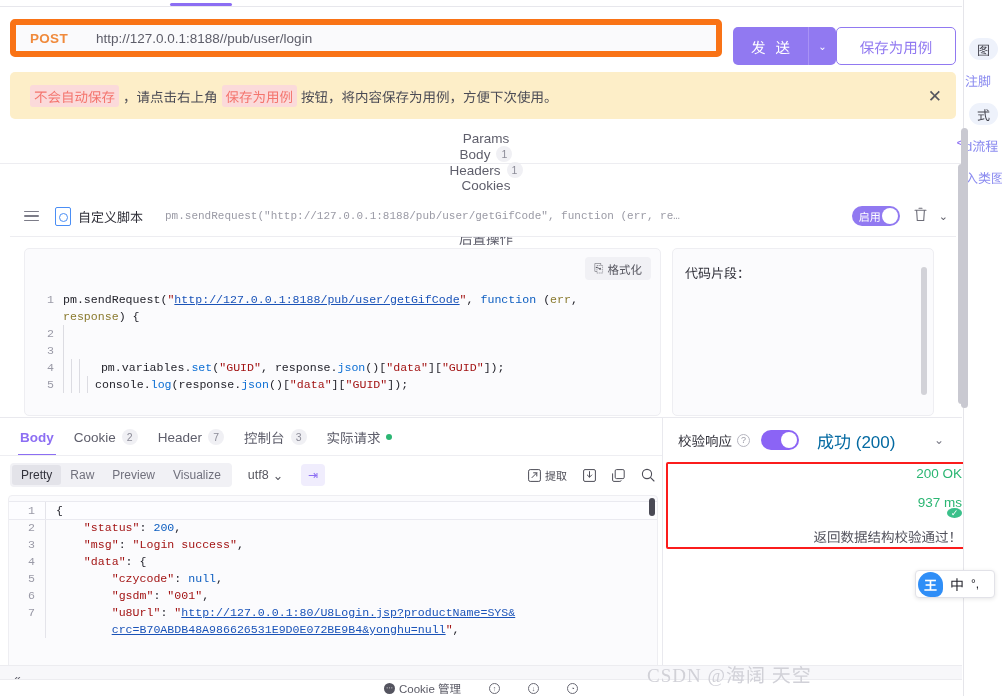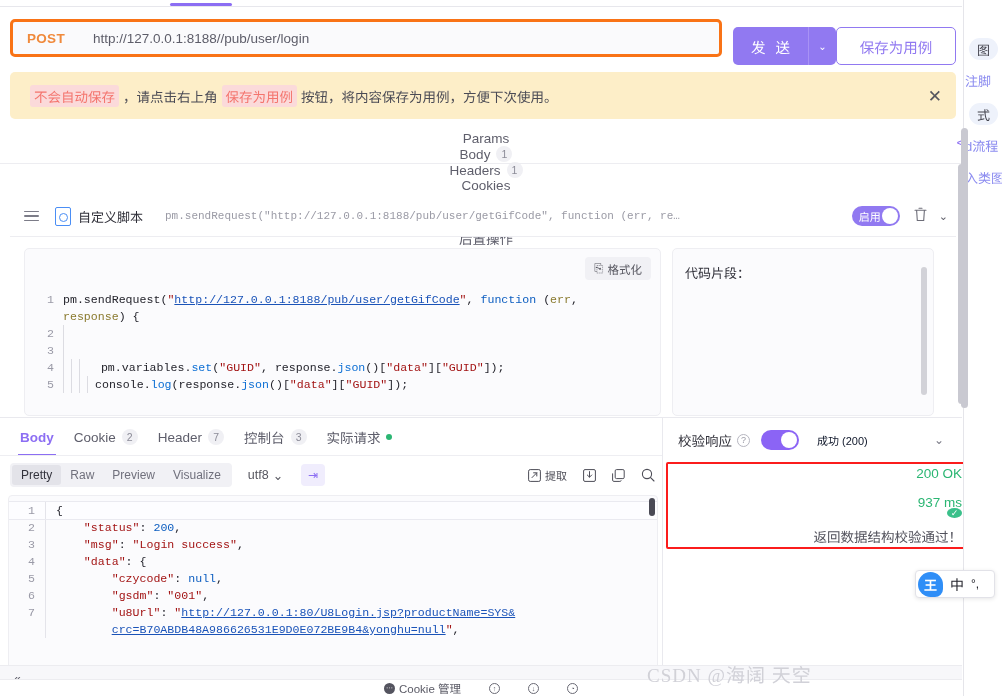--- a/index.html
+++ b/index.html
@@ -17,21 +17,21 @@
 
   
   .topstrip { position:absolute; left:0; top:0; width:962px; height:8px; background:#fff; }
   .topstrip .divline { position:absolute; left:0; top:6px; width:962px; height:1px; background:#e7e7ec; }
   .topstrip .activebar { position:absolute; left:170px; top:3px; width:62px; height:3px; background:#8c6ef3; border-radius:2px; }
 
   
   .urlrow { position:absolute; left:0; top:9px; width:962px; height:56px; background:#fff; }
   .urlbox {
     position:absolute; left:10px; top:10px; width:712px; height:38px;
-    background:#fafafc; border:3px solid #f97316; border-radius:5px;
+    background:#fafafc; border:6px solid #f97316; border-radius:5px;
     display:flex; align-items:center;
   }
   .method { margin-left:14px; font-weight:bold; color:#f08a3c; font-size:13.5px; letter-spacing:.3px; }
   .urltext { margin-left:28px; color:#5d5d69; font-size:13.5px; }
 
   .sendwrap { position:absolute; left:733px; top:18px; display:flex; height:38px; }
   .sendbtn {
     width:75px; height:38px; background:#9179f1; color:#fff;
     border-radius:5px 0 0 5px; display:flex; align-items:center; justify-content:center;
     font-size:14.5px; letter-spacing:3px; text-indent:3px; cursor:pointer; border:none;
@@ -211,21 +211,21 @@
 
   
   .valhdr { position:absolute; left:678px; top:8px; width:280px; height:30px; display:flex; align-items:center; }
   .valhdr .t { font-size:13.5px; color:#33333c; }
   .qmark {
     margin-left:5px; width:13px; height:13px; border:1px solid #b6b6c0; border-radius:50%;
     font-size:9px; color:#9a9aa5; display:flex; align-items:center; justify-content:center;
   }
   .vtoggle { margin-left:11px; width:38px; height:20px; background:#8b64f5; border-radius:10px; position:relative; cursor:pointer; }
   .vtoggle .knob { position:absolute; right:2px; top:2px; width:16px; height:16px; background:#fff; border-radius:50%; }
-  .valstatus { margin-left:18px; font-size:11px; color:#0f172a; }
+  .valstatus { margin-left:18px; font-size:17px; color:#0369a1; }
   .valchev { margin-left:auto; margin-right:14px; color:#7d7d89; font-size:12px; cursor:pointer; }
 
   .redbox {
     position:absolute; left:666px; top:462px; width:306px; height:87px;
     border:2px solid #fb1c1c; border-radius:2px;
   }
   .vcard {
     position:absolute; background:#fff; border-radius:4px;
     display:flex; align-items:flex-end;flex-direction:column;
   }

